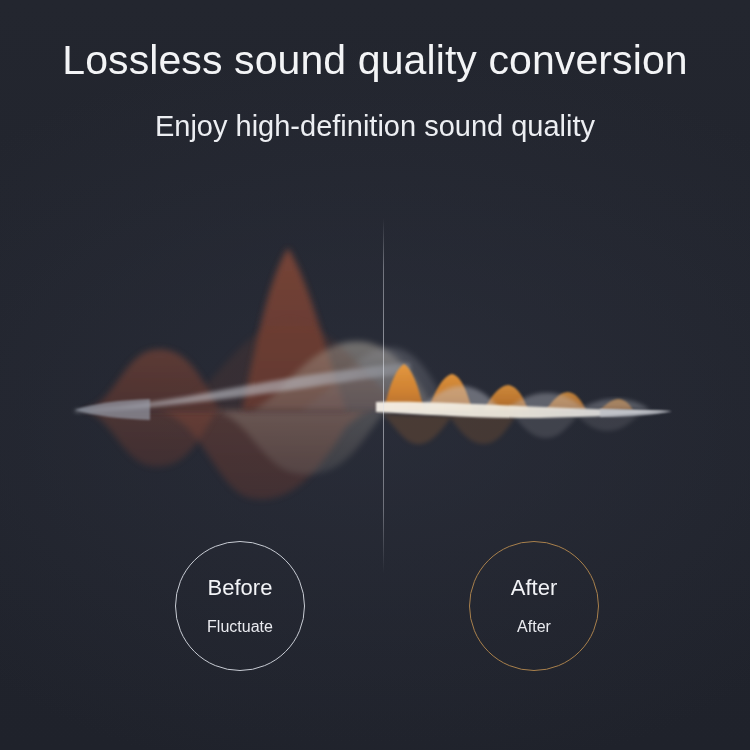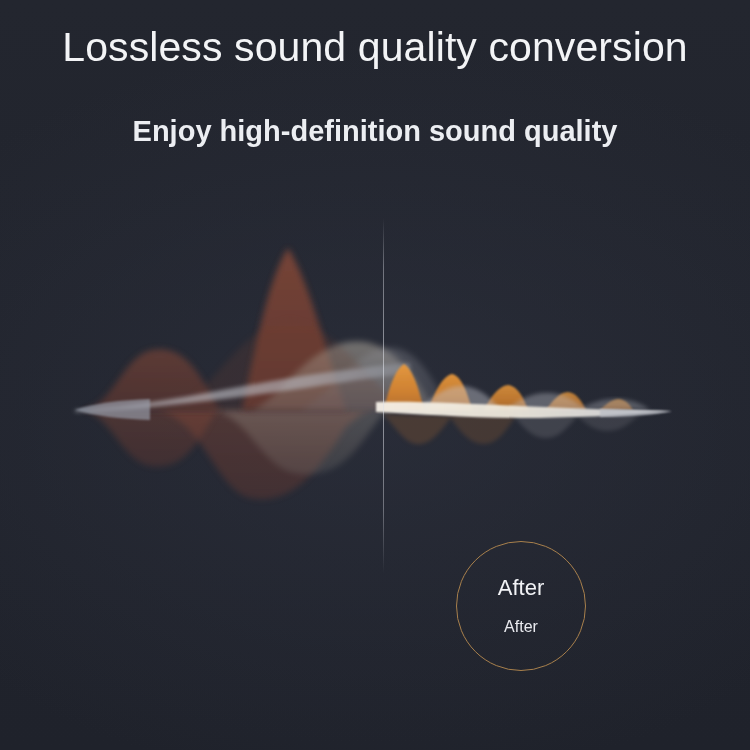--- a/index.html
+++ b/index.html
@@ -29,32 +29,32 @@
   
   .headings {
     position: absolute;
     left: 0;
     top: 0;
     width: 750px;
     text-align: center;
   }
   .title {
     margin: 0;
-    padding-top: 22px;
+    padding-top: 35px;
     font-size: 41px;
     font-weight: 400;
     letter-spacing: 0.1px;
     color: #f3f4f6;
     line-height: 1.25;
   }
   .subtitle {
-    margin: 18px;
+    margin: 0;
     padding-top: 22px;
     font-size: 29px;
-    font-weight: 700;
+    font-weight: 400;
     color: #eceef2;
     line-height: 1.25;
   }
 
   
   .wave-stage {
     position: absolute;
     left: 0;
     top: 170px;
     width: 750px;
@@ -93,21 +93,21 @@
     align-items: center;
     justify-content: center;
     box-sizing: border-box;
   }
   .badge.before {
     left: 175px;
     top: 541px;
     border: 1.4px solid #c8ccd4;
   }
   .badge.after {
-    left: 456px;
+    left: 469px;
     top: 541px;
     border: 1.4px solid #a8804c;
   }
   .badge-title {
     font-size: 22px;
     color: #f2f3f6;
     line-height: 1;
     margin-bottom: 20px;
   }
   .badge-sub {
@@ -220,19 +220,23 @@
         <path filter="url(#blurSm)" fill="url(#gCream)" opacity="0.95" d="M376,232 C420,231 470,234 520,236 C570,238 620,240 672,241
                  C620,246 570,248 520,248 C470,248 420,244 376,242 Z"></path>
 
         <path filter="url(#blurSm)" fill="#b9bcc4" opacity="0.70" d="M600,239 C630,240 655,241 672,241 C655,245 630,247 600,247 Z"></path>
       </g>
     </svg>
   </div>
 
   <div class="divider"></div>
 
+  <div class="badge before">
+    <span class="badge-title">Before</span>
+    <span class="badge-sub">Fluctuate</span>
+  </div>
 
   <div class="badge after">
     <span class="badge-title">After</span>
     <span class="badge-sub">After</span>
   </div>
 
 </div>
 
 </body></html>

